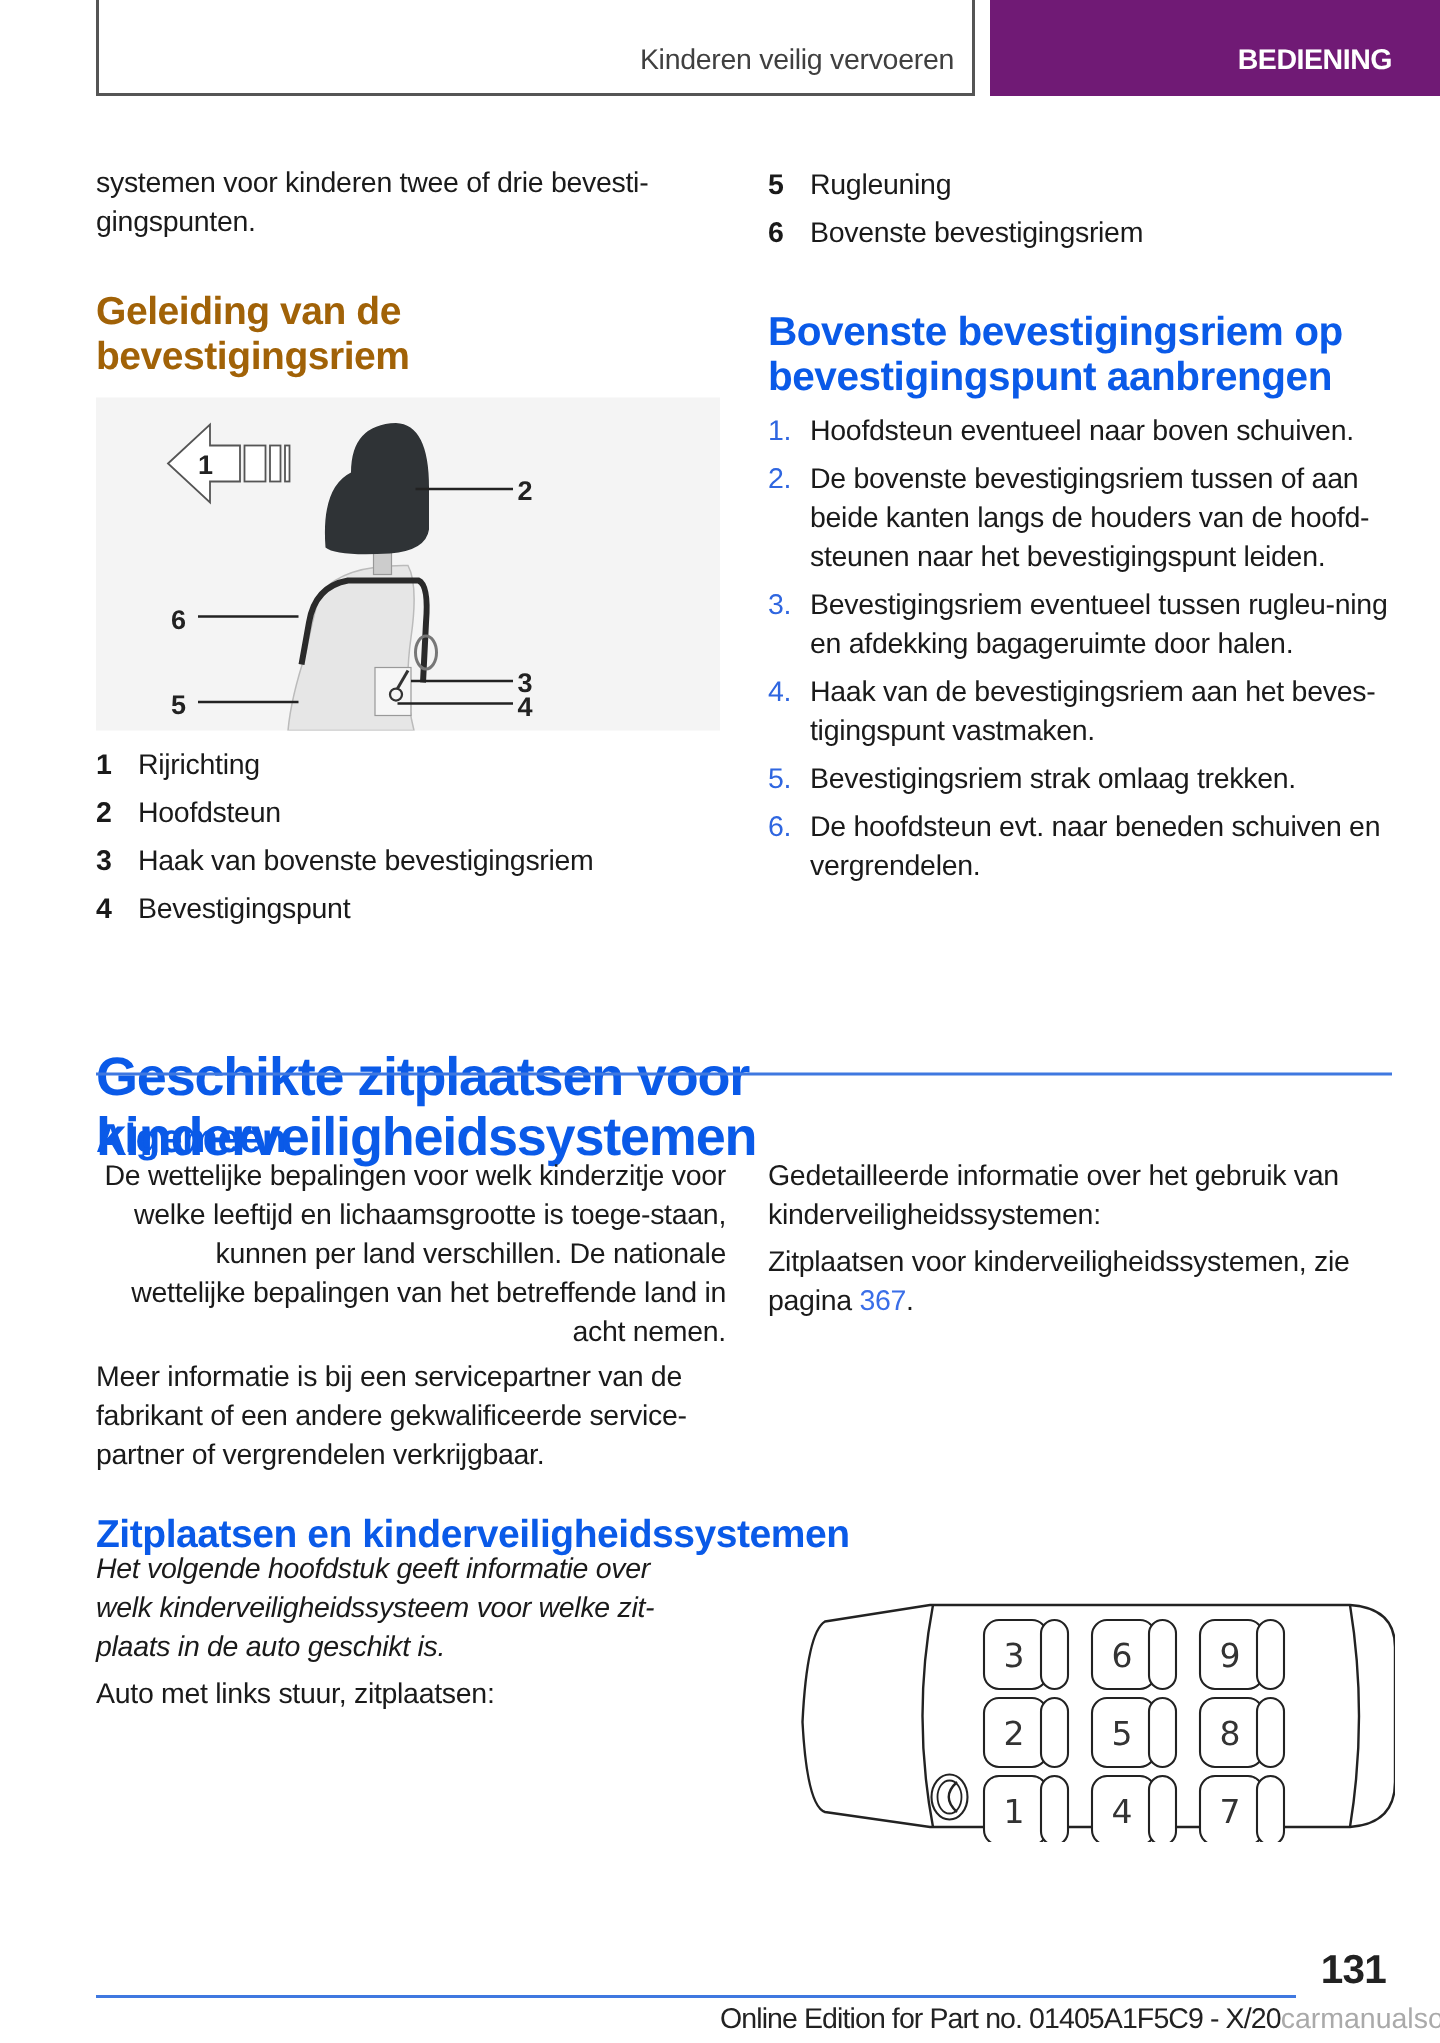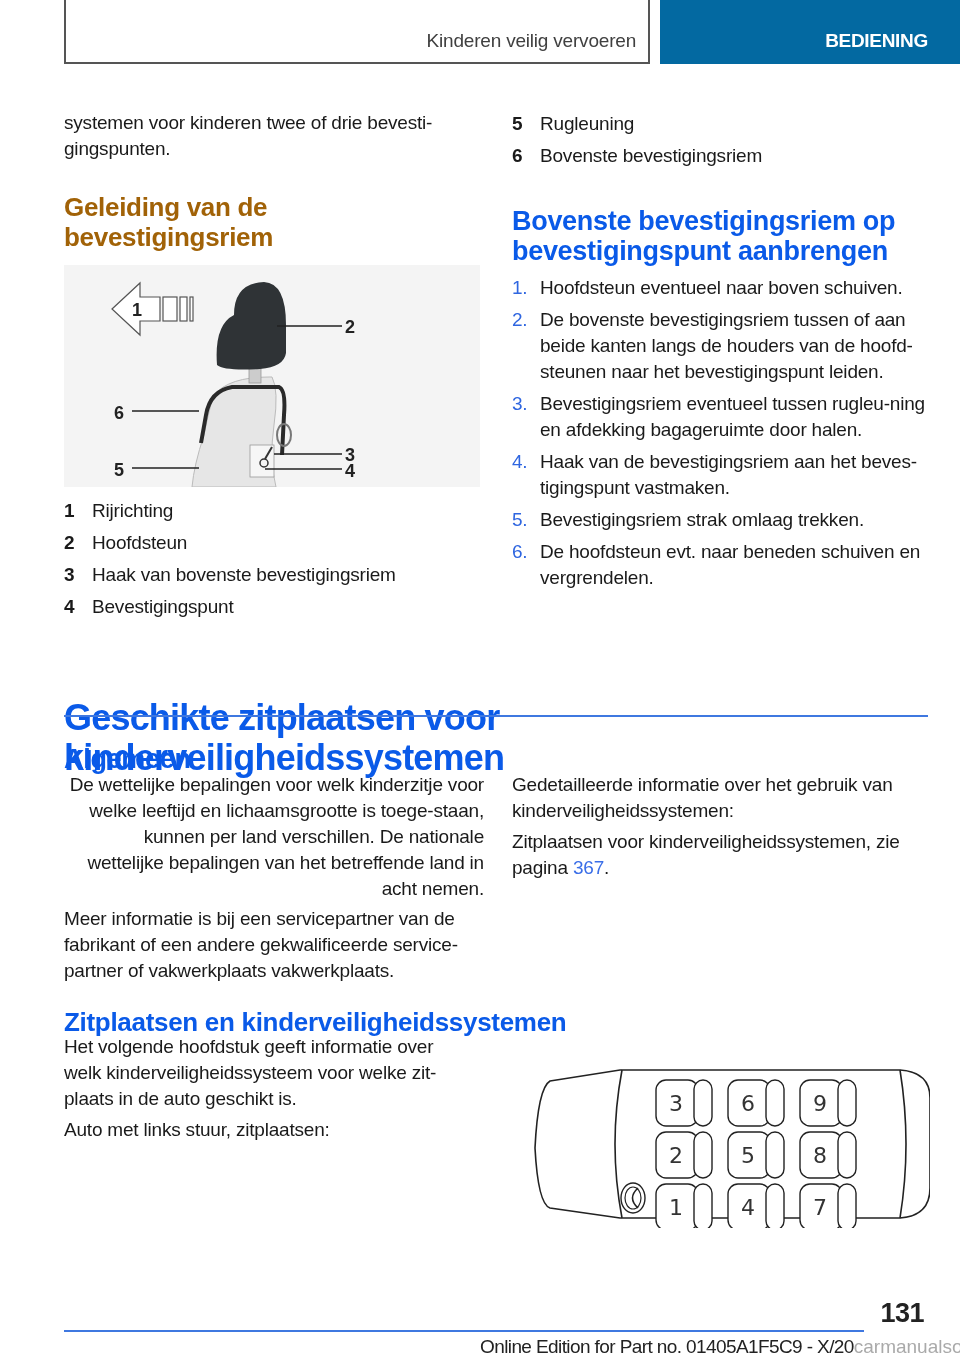--- a/index.html
+++ b/index.html
@@ -3,21 +3,21 @@
 <meta charset="utf-8">
 <style>
   * { box-sizing: border-box; margin: 0; padding: 0; }
   html, body { width: 960px; height: 1362px; background: #fff; overflow: hidden; }
   body { position: relative; font-family: "Liberation Sans", sans-serif; color: #1a1a1a; }
   .abs { position: absolute; }
 
   
   .hdr-box { left: 64px; top: -2px; width: 586px; height: 66px; border: 2px solid #555; border-top: none; background: #fff; }
   .hdr-title { right: 12px; bottom: 10px; font-size: 19px; color: #404040; letter-spacing: -0.2px; }
-  .hdr-tab { left: 660px; top: 0; width: 300px; height: 64px; background: #0369a1; }
+  .hdr-tab { left: 660px; top: 0; width: 300px; height: 64px; background: #701a75; }
   .hdr-tab span { position: absolute; right: 32px; bottom: 12px; color: #fff; font-weight: bold; font-size: 19px; letter-spacing: -0.3px; }
 
   .body-text { font-size: 19px; line-height: 26px; color: #1a1a1a; letter-spacing: -0.2px; }
   .h2 { color: #a16207; font-weight: bold; font-size: 26px; line-height: 30px; letter-spacing: -0.3px; }
   .h1 { color: #0a5ae8; font-weight: bold; font-size: 36px; line-height: 40px; letter-spacing: -0.8px; }
   .h3 { color: #0a5ae8; font-weight: bold; font-size: 27px; line-height: 30px; letter-spacing: -0.3px; }
 
   .legend-row { display: flex; font-size: 19px; line-height: 32px; letter-spacing: -0.2px; }
   .legend-row .n { width: 28px; font-weight: bold; }
 
@@ -138,29 +138,29 @@
     <span class="n">6.</span>
     <span class="t">De hoofdsteun evt. naar beneden schuiven en vergrendelen.</span>
   </div>
 </div>
 
 <div class="abs h1" style="left:64px; top:698px; width:870px;">Geschikte zitplaatsen voor kinderveiligheidssystemen</div>
 <div class="abs rule" style="left:64px; top:715px; width:864px;"></div>
 
 <div class="abs h3" style="left:64px; top:744px; width:420px;">Algemeen</div>
 <div class="abs body-text" style="left:64px; top:772px; width:420px;text-align:right;">De wettelijke bepalingen voor welk kinderzitje voor welke leeftijd en lichaamsgrootte is toege-staan, kunnen per land verschillen. De nationale wettelijke bepalingen van het betreffende land in acht nemen.</div>
-<div class="abs body-text" style="left:64px; top:906px; width:420px;">Meer informatie is bij een servicepartner van de fabrikant of een andere gekwalificeerde service-partner of vakwerkplaats vakwerkplaats.</div>
+<div class="abs body-text" style="left:64px; top:906px; width:420px;">Meer informatie is bij een servicepartner van de fabrikant of een andere gekwalificeerde service-partner of vergrendelen verkrijgbaar.</div>
 
 <div class="abs body-text" style="left:512px; top:772px; width:416px;">Gedetailleerde informatie over het gebruik van kinderveiligheidssystemen:</div>
 <div class="abs body-text" style="left:512px; top:829px; width:416px;">
   <span>Zitplaatsen voor kinderveiligheidssystemen, zie pagina </span><span class="link">367</span><span>.</span>
 </div>
 
 <div class="abs h3" style="left:64px; top:1007px; width:600px; font-size:26px;">Zitplaatsen en kinderveiligheidssystemen</div>
-<div class="abs body-text" style="left:64px; top:1034px; width:400px;">Het volgende hoofdstuk geeft informatie over welk kinderveiligheidssysteem voor welke zit-plaats in de auto geschikt is.</div>
+<div class="abs body-text" style="left:64px; top:1034px; width:400px;font-style:italic;">Het volgende hoofdstuk geeft informatie over welk kinderveiligheidssysteem voor welke zit-plaats in de auto geschikt is.</div>
 <div class="abs body-text" style="left:64px; top:1117px; width:400px;">Auto met links stuur, zitplaatsen:</div>
 
 <div class="abs" style="left:530px; top:1058px; width:400px; height:170px;">
   <svg width="400" height="170" viewBox="0 0 400 170">
 
     <path d="M20,23 L90,12 L370,12 Q400,14 400,40 L400,130 Q400,158 370,160 L90,160 L20,150 Q8,146 5,90 Q8,30 20,23 Z" fill="#fff" stroke="#222" stroke-width="1.6"></path>
     <path d="M92,12 Q78,86 92,160" fill="none" stroke="#222" stroke-width="1.6"></path>
     <path d="M370,12 Q382,86 370,160" fill="none" stroke="#222" stroke-width="1.6"></path>
 
     <g>

